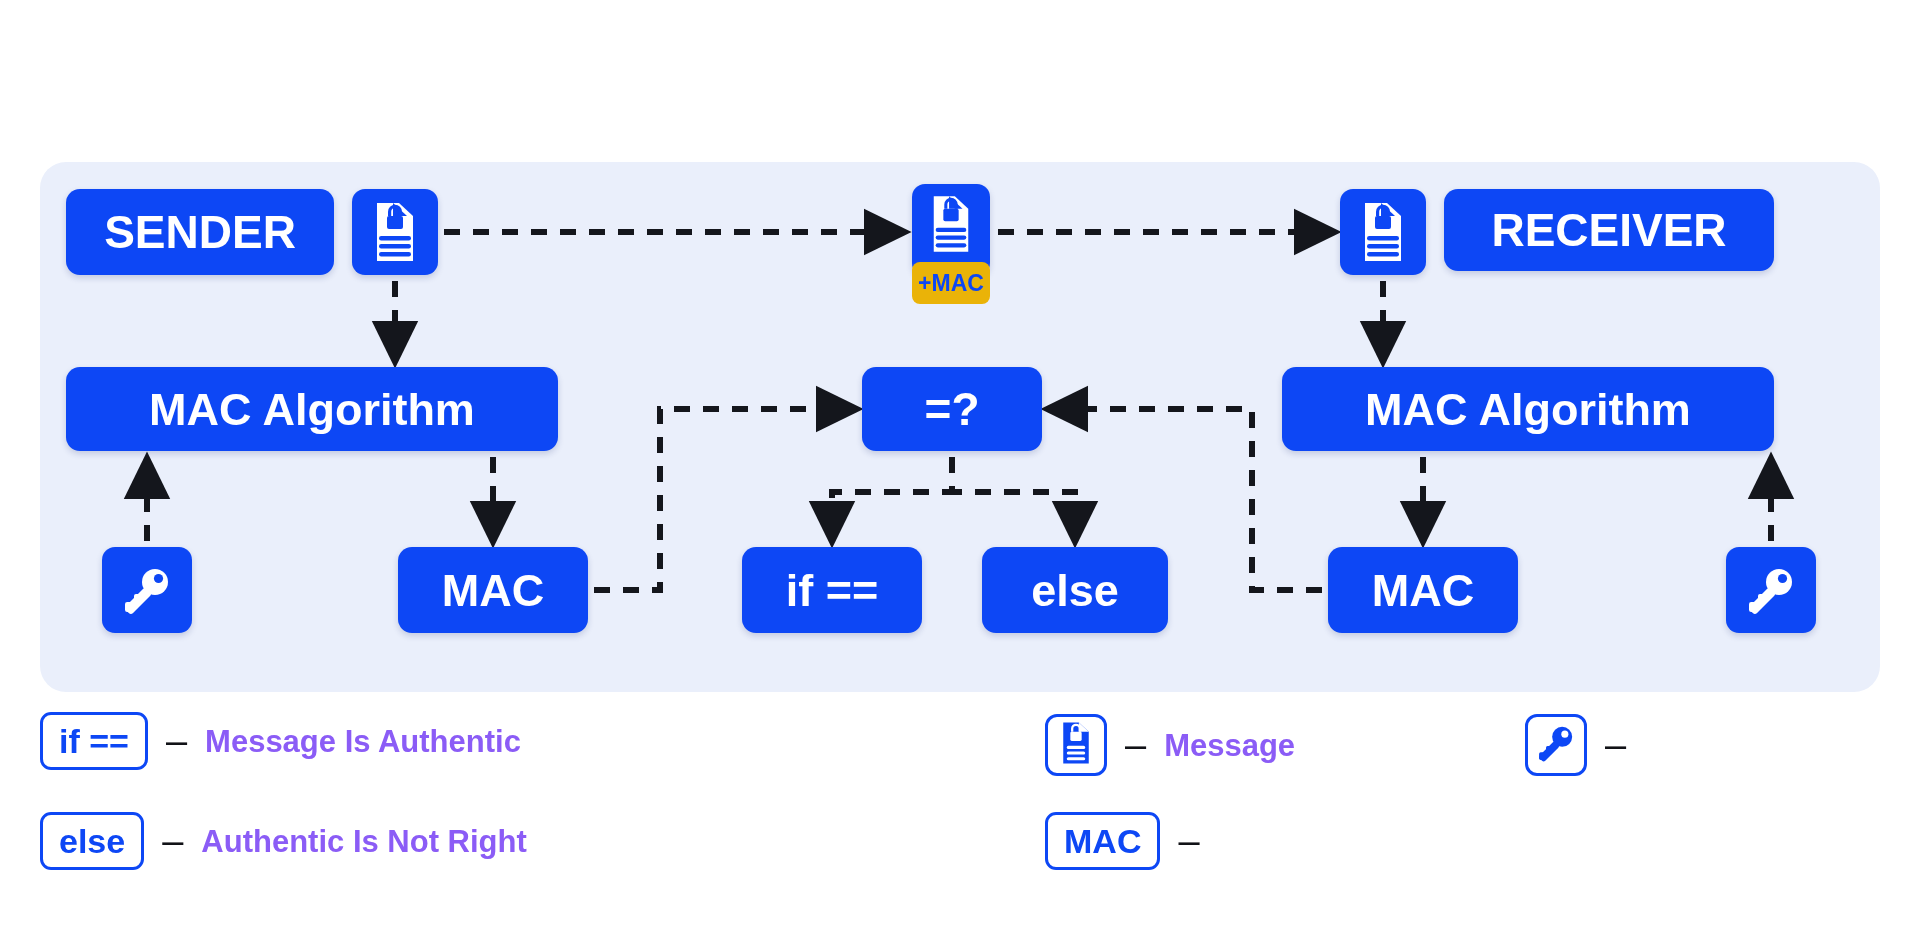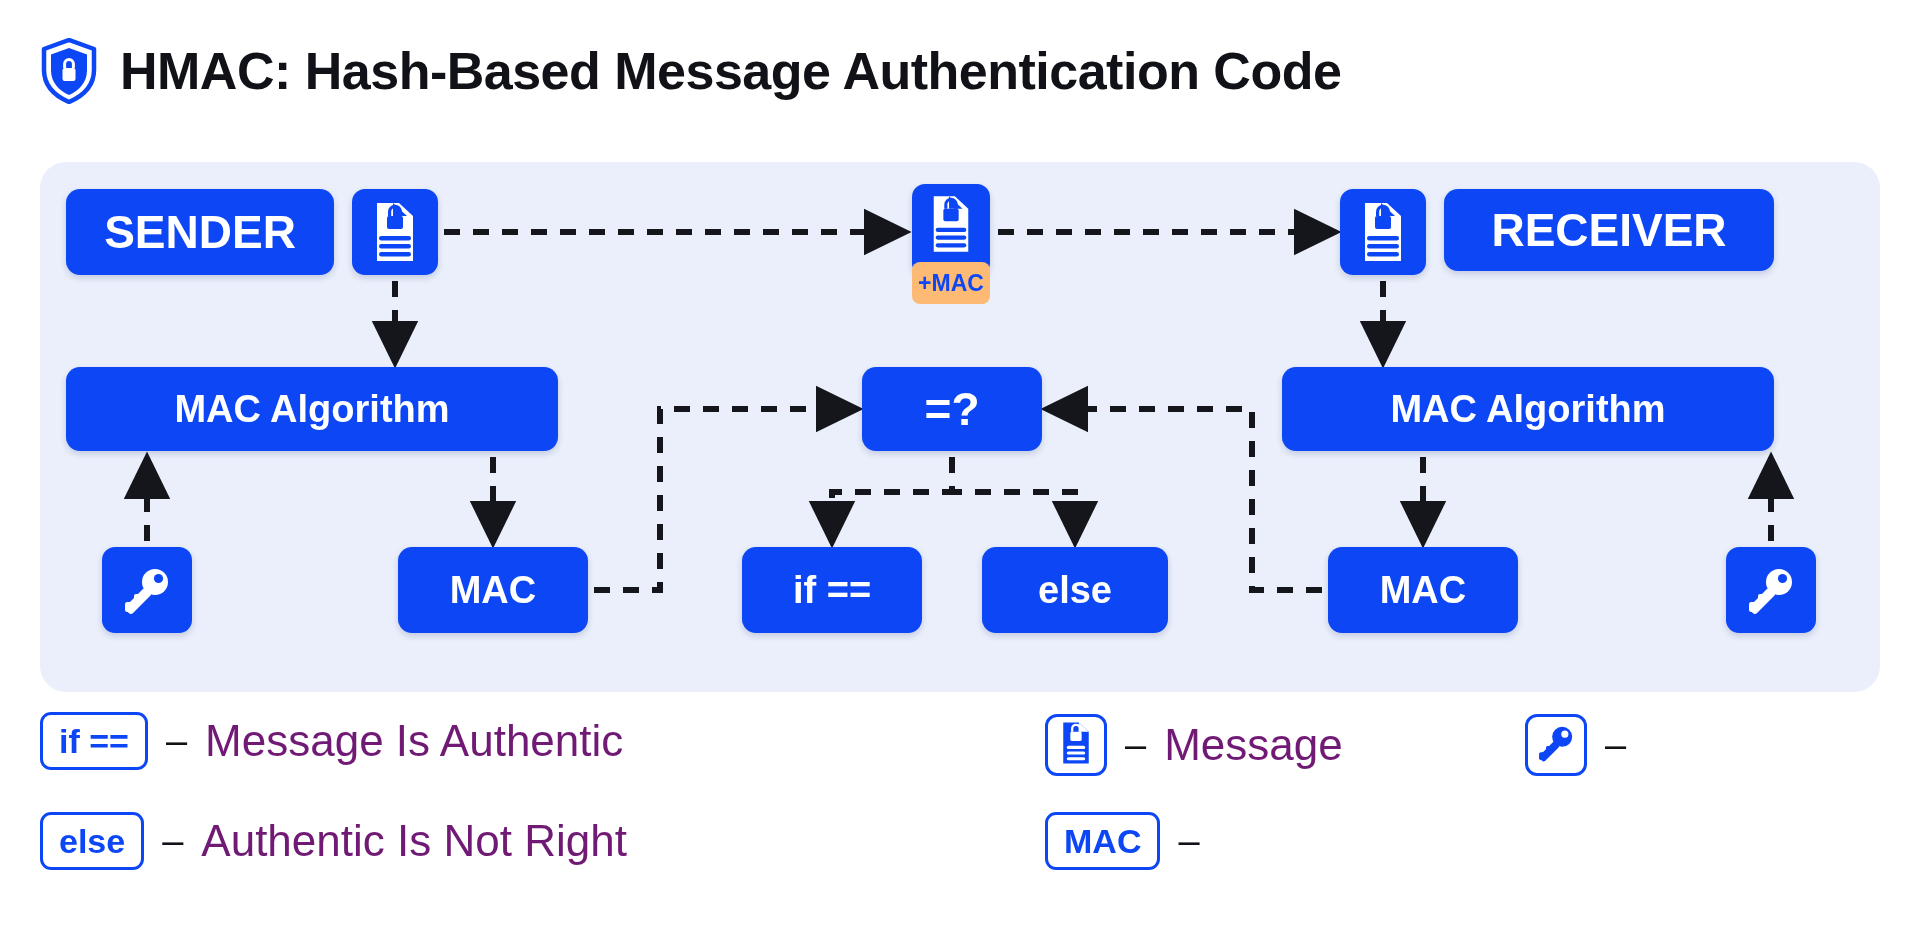--- a/index.html
+++ b/index.html
@@ -35,21 +35,21 @@
     position:absolute;
     background:#0d47f5;
     border-radius:14px;
     display:flex; align-items:center; justify-content:center;
     color:#ffffff;
     box-shadow:0 3px 6px rgba(20,40,110,.18);
     z-index:3;
   }
   .node .lbl { font-weight:700; line-height:1; white-space:nowrap; }
   .lbl-lg  { font-size:46px; }
-  .lbl-md  { font-size:38px;text-align:right; }
+  .lbl-md  { font-size:45px;text-align:right; }
   .iconbox { border-radius:13px; }
   .iconbox svg { display:block; }
 
   
   #n-sender     { left:26px;   top:27px;  width:268px; height:86px; }
   #n-msg-send   { left:312px;  top:27px;  width:86px;  height:86px; }
   #n-msg-mid    { left:872px;  top:22px;  width:78px;  height:92px; }
   #n-msg-recv   { left:1300px; top:27px;  width:86px;  height:86px; }
   #n-receiver   { left:1404px; top:27px;  width:330px; height:82px; }
 
@@ -61,63 +61,52 @@
   #n-mac-left   { left:358px;  top:385px; width:190px; height:86px; }
   #n-ifeq       { left:702px;  top:385px; width:180px; height:86px; }
   #n-else       { left:942px;  top:385px; width:186px; height:86px; }
   #n-mac-right  { left:1288px; top:385px; width:190px; height:86px; }
   #n-key-right  { left:1686px; top:385px; width:90px;  height:86px; }
 
   
   .macbadge {
     position:absolute; left:872px; top:100px;
     width:78px; height:42px;
-    background:#fdba74; border-radius:8px;
+    background:#eab308; border-radius:8px;
     display:flex; align-items:center; justify-content:center;
     color:#0d47f5; font-size:23px; font-weight:700; line-height:1;
     z-index:4;
   }
 
   
   .legend { position:absolute; left:40px; top:712px; width:1848px; height:200px; }
   .legend-item { position:absolute; display:flex; align-items:center; gap:18px; }
   .chip {
     background:#ffffff; border:3px solid #0d47f5; border-radius:11px;
     display:flex; align-items:center; justify-content:center;
     color:#0d47f5; font-weight:700; font-size:34px; line-height:1;
     height:58px; padding:0 16px;
   }
   .chip-sq { width:62px; height:62px; padding:0; border-radius:12px; }
   .legend-dash { color:#111217; font-size:38px; font-weight:500; line-height:1; }
-  .legend-text { color:#701a75; font-size:44px; font-weight:400; line-height:1; white-space:nowrap; }
+  .legend-text { color:#8b5cf6; font-size:31px; font-weight:700; line-height:1; white-space:nowrap; }
 
   #lg-if    { left:0px;    top:0px; }
   #lg-else  { left:0px;    top:100px; }
   #lg-msg   { left:1005px; top:2px; }
   #lg-mac   { left:1005px; top:100px; }
   #lg-key   { left:1485px; top:2px; }
 
   .eq-lbl { font-size:46px; font-weight:700; }
 </style>
 </head>
 <body>
 
 <div id="root">
 
-  <div class="title-row">
-    <span>
-      <svg class="shield-icon" viewBox="0 0 58 66" xmlns="http://www.w3.org/2000/svg">
-        <path d="M29 2 L54 11 V32 C54 48 43 58 29 64 C15 58 4 48 4 32 V11 Z" fill="none" stroke="#0d47f5" stroke-width="4.5" stroke-linejoin="round"></path>
-        <path d="M29 10 L47 16.5 V32.5 C47 44.5 39 52.5 29 57 C19 52.5 11 44.5 11 32.5 V16.5 Z" fill="#0d47f5"></path>
-        <rect x="22.5" y="30" width="13" height="13" rx="2.2" fill="#ffffff"></rect>
-        <path d="M24.6 30 v-4.2 a4.4 4.4 0 0 1 8.8 0 V30" fill="none" stroke="#ffffff" stroke-width="3"></path>
-      </svg>
-    </span>
-    <span class="title-text">HMAC: Hash-Based Message Authentication Code</span>
-  </div>
 
   <div class="panel">
 
     <svg class="svg-layer" viewBox="0 0 1840 530" xmlns="http://www.w3.org/2000/svg">
       <defs>
         <marker id="ah" markerWidth="9" markerHeight="9" refX="6.4" refY="4.5" orient="auto">
           <path d="M0,0.6 L8,4.5 L0,8.4 Z" fill="#14161c"></path>
         </marker>
       </defs>
       <g stroke="#14161c" stroke-width="6" fill="none" stroke-dasharray="16 13" marker-end="url(#ah)">

